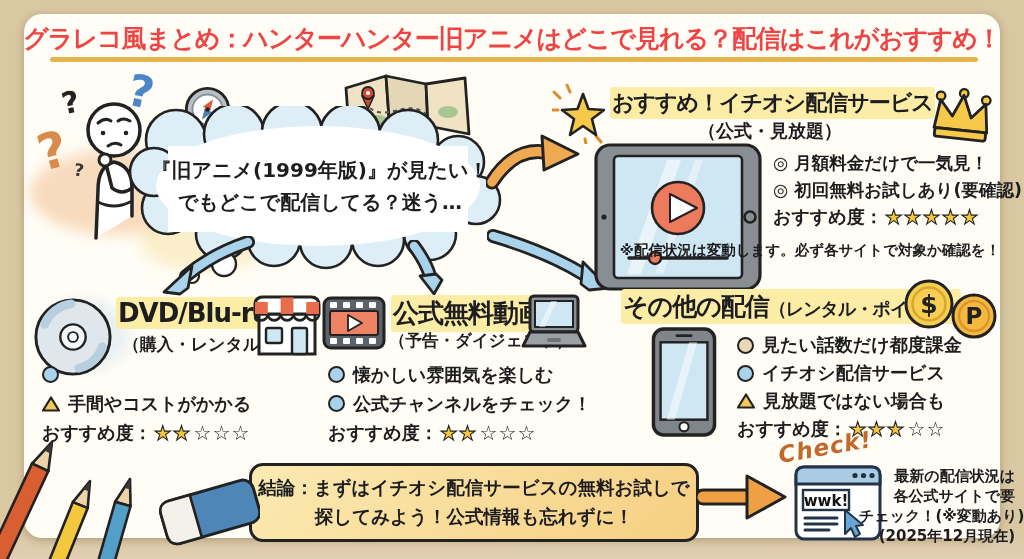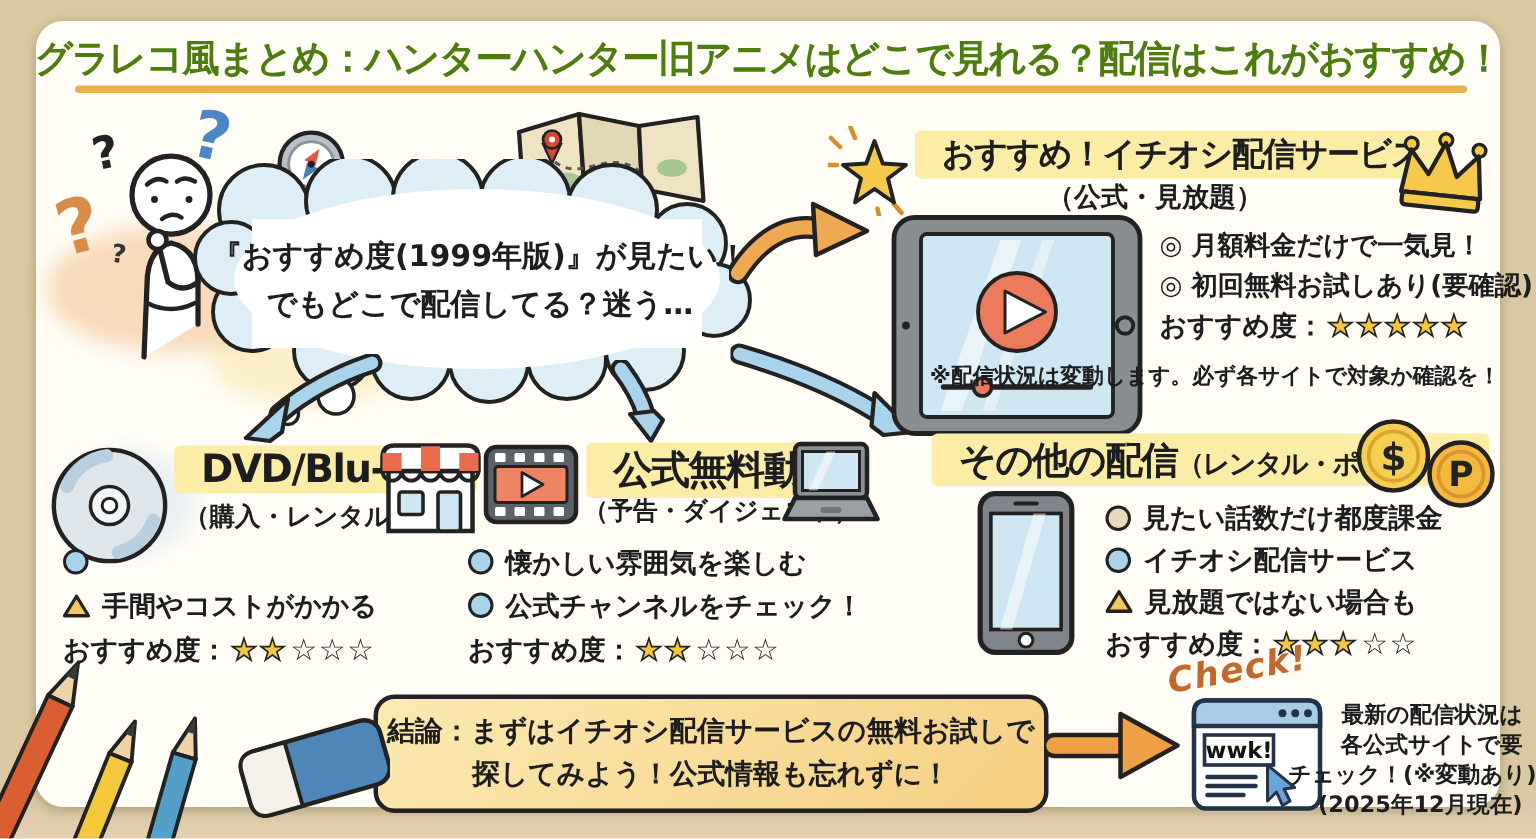--- a/index.html
+++ b/index.html
@@ -10,26 +10,26 @@
     color:#1d1d1f;
   }
   .abs{position:absolute;}
   .card{
     left:24px;top:14px;width:976px;height:524px;background:#fffdf6;
     border-radius:18px;box-shadow:0 2px 8px rgba(90,70,40,.35);
   }
   .splash{border-radius:50%;filter:blur(7px);}
   .ttl{
     left:0;right:0;top:22px;text-align:center;font-weight:bold;
-    font-size:25px;letter-spacing:-1px;white-space:nowrap;color:#4d7c0f;
+    font-size:25px;letter-spacing:-1px;white-space:nowrap;color:#ef4444;
   }
   .ttl-underline{left:50px;right:46px;top:57px;height:5px;background:#e4b54e;border-radius:3px;}
   .qmark{font-weight:900;line-height:1;}
   .cloud-text{left:0;right:0;top:48px;text-align:center;font-weight:bold;font-size:20px;line-height:1.6;white-space:nowrap;}
-  .hl{background:#fbeca6;padding:1px 18px;border-radius:4px;display:inline-block;text-align:center;}
+  .hl{background:#fbeca6;padding:1px 2px;border-radius:4px;display:inline-block;text-align:center;}
   .rec-head{font-size:22px;font-weight:bold;letter-spacing:-1px;white-space:nowrap;}
   .rec-sub{font-size:18px;font-weight:bold;text-align:center;}
   .sec-head{font-size:26px;font-weight:bold;letter-spacing:-1px;white-space:nowrap;}
   .sec-sub{font-size:17px;font-weight:bold;text-align:center;white-space:nowrap;}
   .bullets{display:flex;flex-direction:column;}
   .b-row{display:flex;align-items:center;gap:8px;font-size:18px;font-weight:bold;white-space:nowrap;height:29px;}
   .rec .b-row{font-size:17.5px;height:27px;}
   .ot .b-row{font-size:18px;height:28px;}
   .ico-c{width:13px;height:13px;border:2.5px solid #222;border-radius:50%;flex:0 0 auto;}
   .c-gray{background:#cdd2d6;} .c-blue{background:#a9d3ea;} .c-tan{background:#ead9b8;}
@@ -115,21 +115,21 @@
         <circle cx="94" cy="128" r="26"></circle>
       <circle cx="40" cy="102" r="26"></circle>
         <circle cx="26" cy="66" r="24"></circle>
     </g>
     <ellipse cx="190" cy="80" rx="162" ry="60" fill="#fff"></ellipse>
     <rect x="40" y="40" width="300" height="86" fill="#fff"></rect>
     <circle cx="96" cy="158" r="12" fill="#fff" stroke="#222" stroke-width="2.4"></circle>
     <circle cx="64" cy="170" r="7" fill="#fff" stroke="#222" stroke-width="2.2"></circle>
   </svg>
   <div class="abs cloud-text">
-    <div>『おすすめ度(1999年版)』が見たい！</div>
+    <div>『旧アニメ(1999年版)』が見たい！</div>
     <div>でもどこで配信してる？迷う…</div>
   </div>
 </div>
 
 <svg class="abs" style="left:486px;top:128px;" width="98" height="62" viewBox="0 0 98 62">
   <path d="M6 54 Q28 20 58 24" fill="none" stroke="#222" stroke-width="15" stroke-linecap="round"></path>
   <path d="M6 54 Q28 20 58 24" fill="none" stroke="#efa952" stroke-width="9.5" stroke-linecap="round"></path>
   <polygon points="56,8 92,26 58,42" fill="#efa952" stroke="#222" stroke-width="3" stroke-linejoin="round"></polygon>
 </svg>
 
@@ -258,21 +258,21 @@
   <span class="hl">公式無料動画</span>
 </div>
 <div class="abs sec-sub" style="left:381px;top:330px;width:200px;font-size:16.5px;">（予告・ダイジェスト）</div>
 <svg class="abs" style="left:521px;top:294px;" width="66" height="60" viewBox="0 0 66 60">
   <rect x="9" y="2" width="48" height="36" rx="4" fill="#8b9096" stroke="#222" stroke-width="3"></rect>
   <rect x="14" y="7" width="38" height="26" fill="#cfe7f3" stroke="#222" stroke-width="2"></rect>
   <polygon points="18,33 30,7 36,7 24,33" fill="#fff" opacity=".5"></polygon>
   <polygon points="2,52 9,38 57,38 64,52" fill="#9aa0a6" stroke="#222" stroke-width="3" stroke-linejoin="round"></polygon>
   <rect x="26" y="44" width="14" height="4" rx="2" fill="#6e747a"></rect>
 </svg>
-<div class="abs bullets" style="left:312px;top:360px;">
+<div class="abs bullets" style="left:328px;top:360px;">
   <div class="b-row">
       <span class="ico-c c-blue"></span>
       <span>懐かしい雰囲気を楽しむ</span>
     </div>
   <div class="b-row">
       <span class="ico-c c-blue"></span>
       <span>公式チャンネルをチェック！</span>
     </div>
   <div class="b-row" style="gap:2px;">
     <span class="r-label">おすすめ度：</span>

